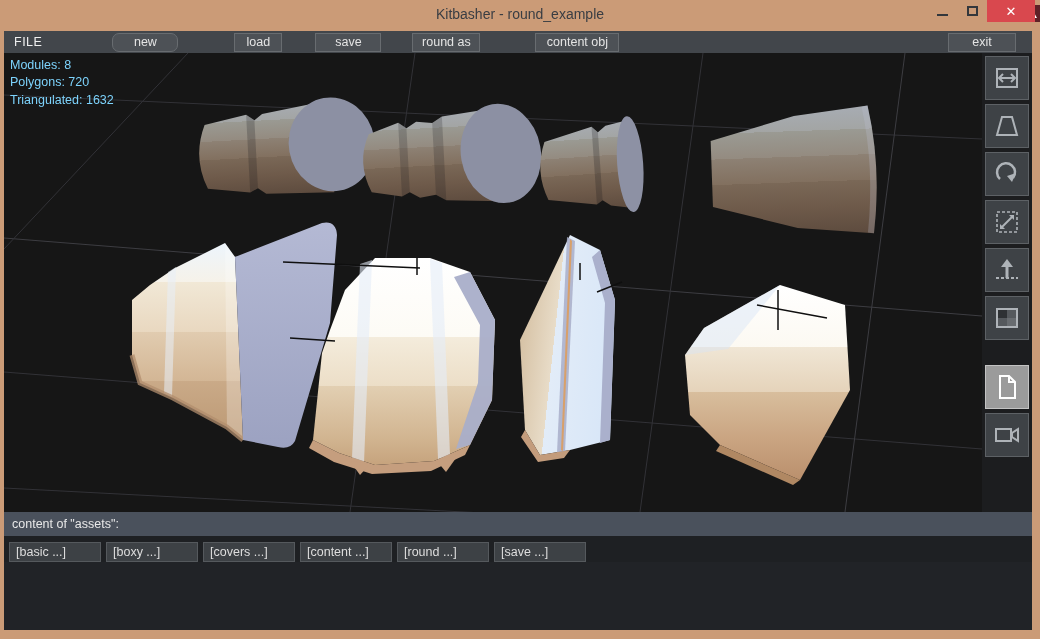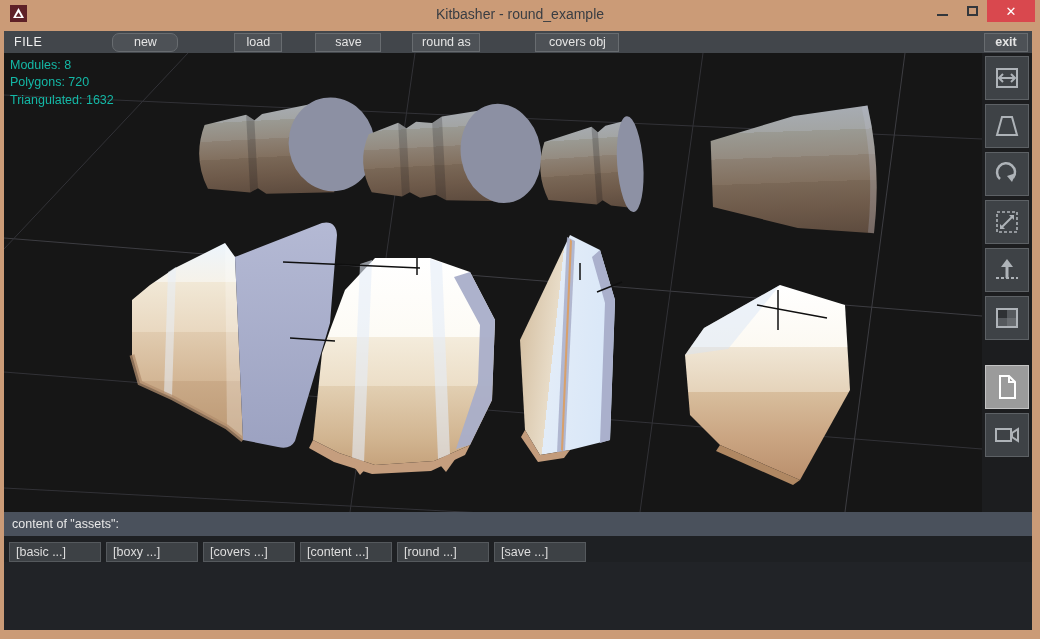--- a/index.html
+++ b/index.html
@@ -1,20 +1,20 @@
 <!DOCTYPE html>
 <html><head>
 <meta charset="utf-8">
 <style>
   * { box-sizing: border-box; margin: 0; padding: 0; }
   html,body { width:1040px; height:639px; overflow:hidden; }
   body { font-family:"Liberation Sans", sans-serif; background:#cb9b77; position:relative; }
 
   
-  .titlebar { height:31px; background:#cb9b77; position:relative; display:flex; align-items:center; }
+  .titlebar { height:31px; background:#cb9b77; position:relative; display:flex; align-items:center;justify-content:flex-end; }
   .app-icon { width:17px; height:17px; margin-left:10px; margin-top:-4px; background:#5e2127;
               display:flex; align-items:center; justify-content:center; }
   .win-title { position:absolute; left:0; right:0; top:6px; text-align:center;
                color:#393d43; font-size:14px; }
   .win-controls { position:absolute; top:0; right:5px; height:22px; display:flex; align-items:stretch; }
   .win-btn { width:30px; display:flex; align-items:center; justify-content:center; cursor:default; }
   .min-glyph { width:11px; height:2px; background:#33373c; margin-top:8px; }
   .max-glyph { width:11px; height:10px; border:2px solid #33373c; }
   .close-btn { width:48px; background:#d9484e; color:#fff; font-size:13px; }
 
@@ -24,27 +24,27 @@
   
   .menubar { height:22px; background:#42464b; display:flex; align-items:center;gap:28px; }
   .file-label { color:#f0f0f0; font-size:12.5px; margin-left:10px; letter-spacing:.5px; }
   .menu-btn { height:19px; line-height:17px; text-align:center; font-size:12.5px; color:#e4e4e4;
               background:#4d5156; border:1px solid #686c70; cursor:default; }
   .b-new  { width:66px; margin-left:42px;border-radius:7px; }
   .b-load { width:48px; margin-left:28px; }
   .b-save { width:66px; margin-left:5px; }
   .b-saveas { width:68px; margin-left:3px; }
   .b-export { width:84px; margin-left:27px; }
-  .b-exit { width:44px; margin-left:auto; margin-right:4px;font-weight:bold; }
+  .b-exit { width:68px; margin-left:auto; margin-right:16px; }
 
   
   .main { display:flex; height:459px; }
   .viewport { position:relative; width:978px; height:459px; background:#161616; overflow:hidden; }
   .viewport svg { position:absolute; inset:0; }
-  .stats { position:absolute; top:4px; left:6px; color:#14b8a6; font-size:12.5px; line-height:1.38; z-index:2; }
+  .stats { position:absolute; top:4px; left:6px; color:#7dd3fc; font-size:12.5px; line-height:1.38; z-index:2; }
 
   
   .toolbar { width:50px; background:#1c1d1f; display:flex; flex-direction:column; align-items:center; padding-top:3px; }
   .tool-btn { width:44px; height:44px; margin-bottom:4px; background:#3e4246; border:1px solid #5d6165;
               display:flex; align-items:center; justify-content:center; cursor:default; }
   .tool-btn.active { background:#9b9b9b; border-color:#c3c3c3; }
   .tool-gap { height:21px; }
 
   
   .assets-header { height:24px; background:#4a515c; color:#e8e8e8; font-size:12.5px;
@@ -80,21 +80,21 @@
 </div>
 
 <div class="content">
 
   <div class="menubar">
     <span class="file-label">FILE</span>
     <div class="menu-btn b-new">new</div>
     <div class="menu-btn b-load">load</div>
     <div class="menu-btn b-save">save</div>
     <div class="menu-btn b-saveas">round as</div>
-    <div class="menu-btn b-export">covers obj</div>
+    <div class="menu-btn b-export">content obj</div>
     <div class="menu-btn b-exit">exit</div>
   </div>
 
   <div class="main">
     <div class="viewport">
       <div class="stats">
         <div>Modules: 8</div>
         <div>Polygons: 720</div>
         <div>Triangulated: 1632</div>
       </div>

